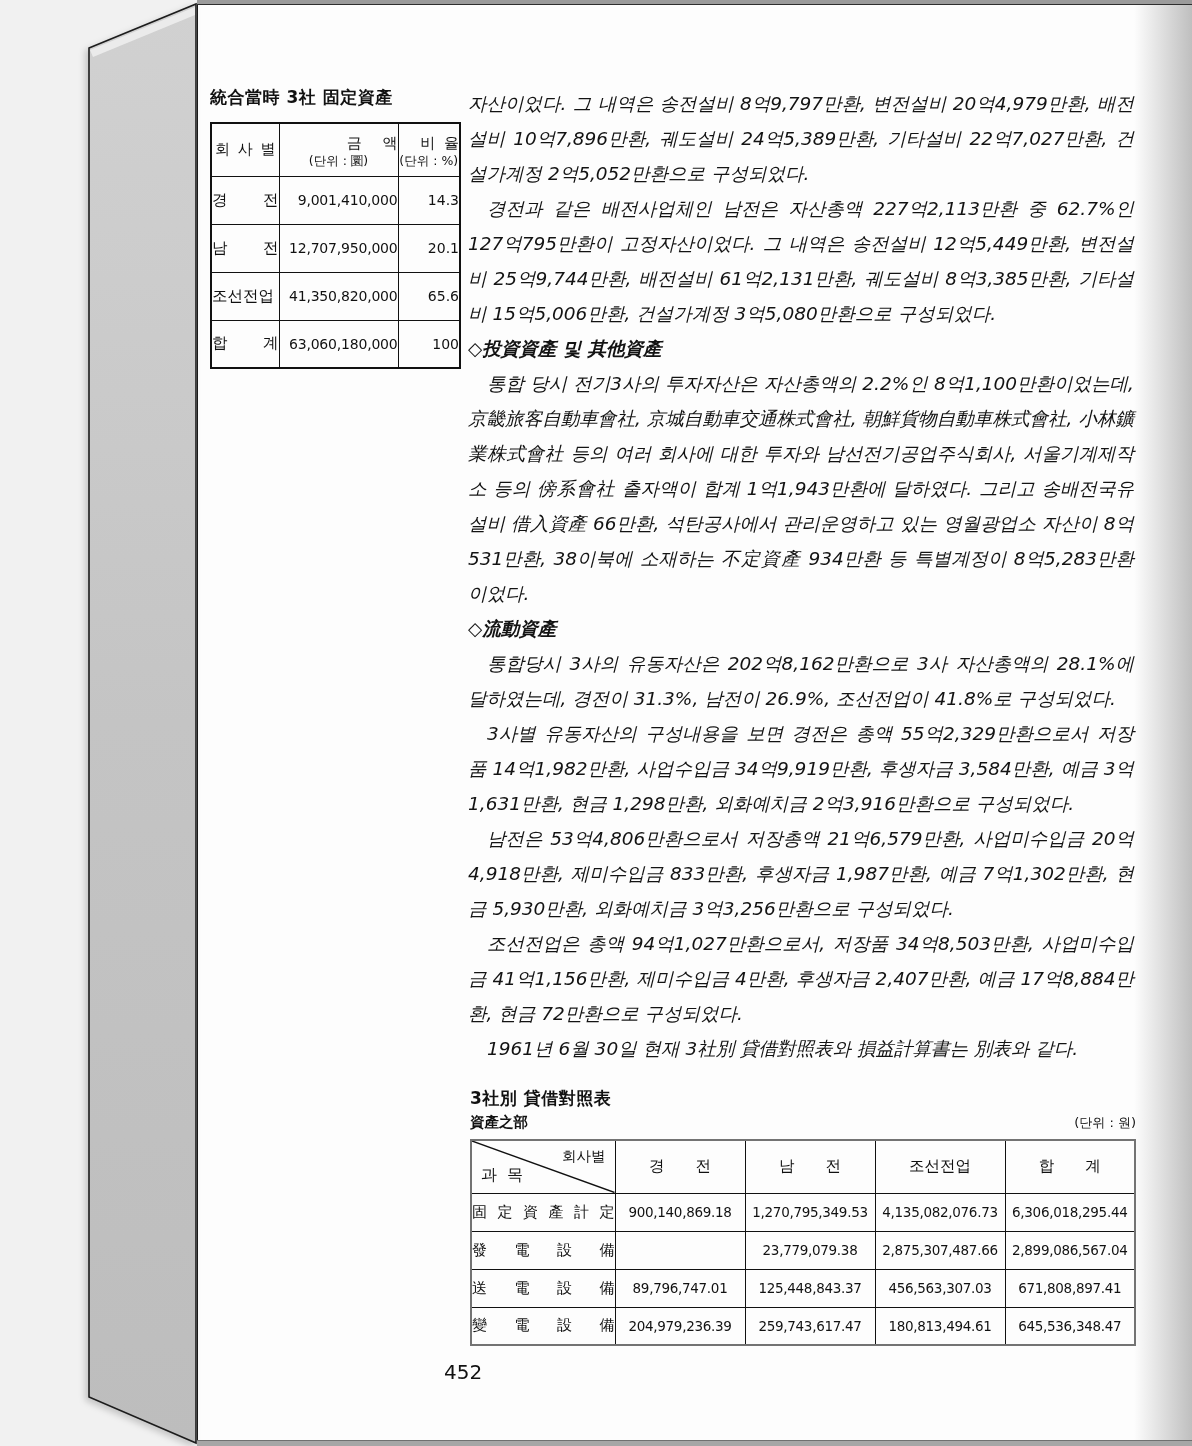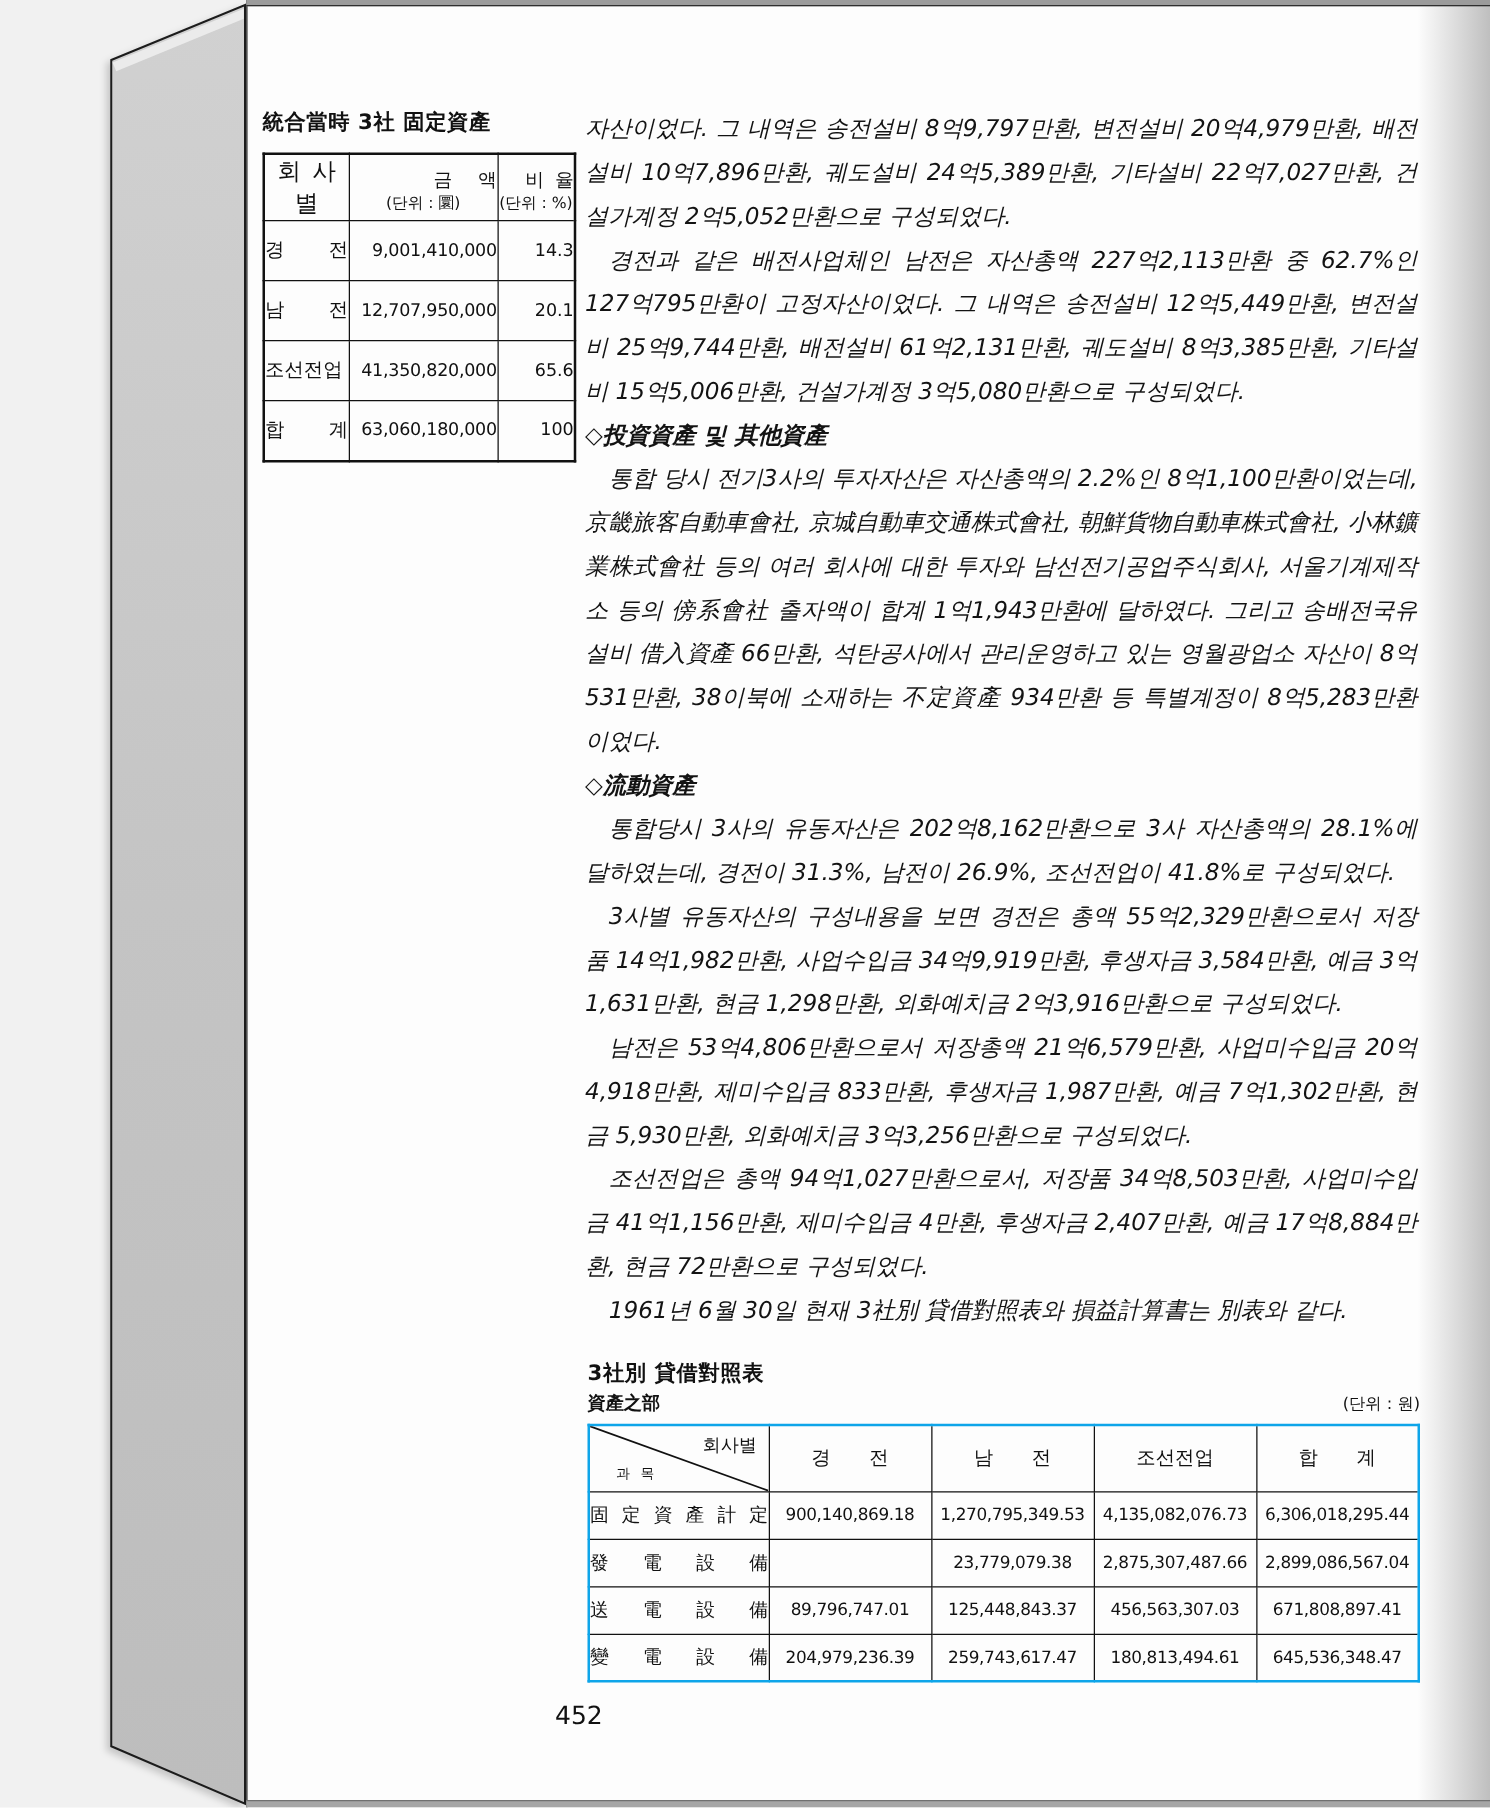--- a/index.html
+++ b/index.html
@@ -36,21 +36,21 @@
   table.small-table {
     margin-top:13px; border-collapse:collapse; width:237px;
     border:2px solid #111; table-layout:fixed;
   }
   table.small-table th, table.small-table td {
     border:1px solid #111; padding:0; box-sizing:border-box;
   }
   .st-c0 { width:68px; } .st-c1 { width:119px; } .st-c2 { width:62px; }
   table.small-table tr.hdr th { height:53px; font-weight:normal; }
   table.small-table tr.row td { height:48px; }
-  .st-company-h { font-size:19px; word-spacing:3px; text-align:center;margin-top:32px; }
+  .st-company-h { font-size:15px; word-spacing:3px; text-align:center;margin-top:32px; }
   .h1 { font-size:15px; text-align:right; word-spacing:16px; line-height:19px; margin-top:4px; }
   .h1.narrow { word-spacing:4px; }
   .h2 { font-size:12.5px; text-align:center; line-height:16px; }
   td.st-company { font-size:15.5px; padding:0 9px; text-align:justify; text-align-last:justify; }
   td.st-amount { font-size:14px; text-align:right; padding-right:6px; letter-spacing:-0.2px; }
   td.st-ratio  { font-size:14px; text-align:right; padding-right:9px; }
 
   
   .body-col {
     position:absolute; left:468px; top:86px; width:666px; z-index:7;
@@ -61,36 +61,36 @@
   .body-col p.heading { font-weight:bold; text-align:left; }
 
   
   .balance-block { position:absolute; left:470px; top:1087px; width:666px; z-index:7; }
   .bal-title { font-size:17px; font-weight:bold; letter-spacing:0.5px; }
   .bal-subrow { display:flex; justify-content:space-between; align-items:flex-end; margin-top:3px; }
   .bal-section { font-size:14.5px; font-weight:bold; }
   .bal-unit { font-size:13px; }
   table.bal-table {
     margin-top:7px; border-collapse:collapse; width:664px;
-    border:2px solid #0ea5e9; table-layout:fixed;padding-left:11px;
+    border:2px solid #737373; table-layout:fixed;padding-left:11px;
   }
   table.bal-table th, table.bal-table td {
     border:1px solid #111; padding:0; box-sizing:border-box;
   }
   .bc0 { width:144px; } .bc1,.bc2,.bc3,.bc4 { width:130px; }
   table.bal-table tr.hdr th { height:53px; font-weight:normal; }
   table.bal-table tr.row td { height:38px; }
   th.bal-col-h { font-size:15.5px; text-align:center; word-spacing:26px; }
   th.bal-col-h.nospread { word-spacing:0; }
   td.bal-label { font-size:15px; padding:0 11px; text-align:justify; text-align-last:justify; }
   td.bal-val { font-size:13.5px; text-align:center; padding-right:7px; letter-spacing:-0.3px; }
   .corner-cell { position:relative; }
   .corner-cell svg { position:absolute; left:0; top:0; width:100%; height:100%; }
   .corner-top { position:absolute; top:6px; right:9px; font-size:14.5px; }
-  .corner-bottom { position:absolute; bottom:7px; left:21px; font-size:11px; word-spacing:5px; }
+  .corner-bottom { position:absolute; bottom:7px; left:9px; font-size:16px; word-spacing:5px; }
 
   .page-num { position:absolute; left:444px; top:1360px; font-size:20px; z-index:7; }
 </style>
 </head>
 <body>
 
 <div class="page"></div>
 <div class="top-bar"></div>
 <div class="bottom-bar"></div>
 <div class="right-shade"></div>

